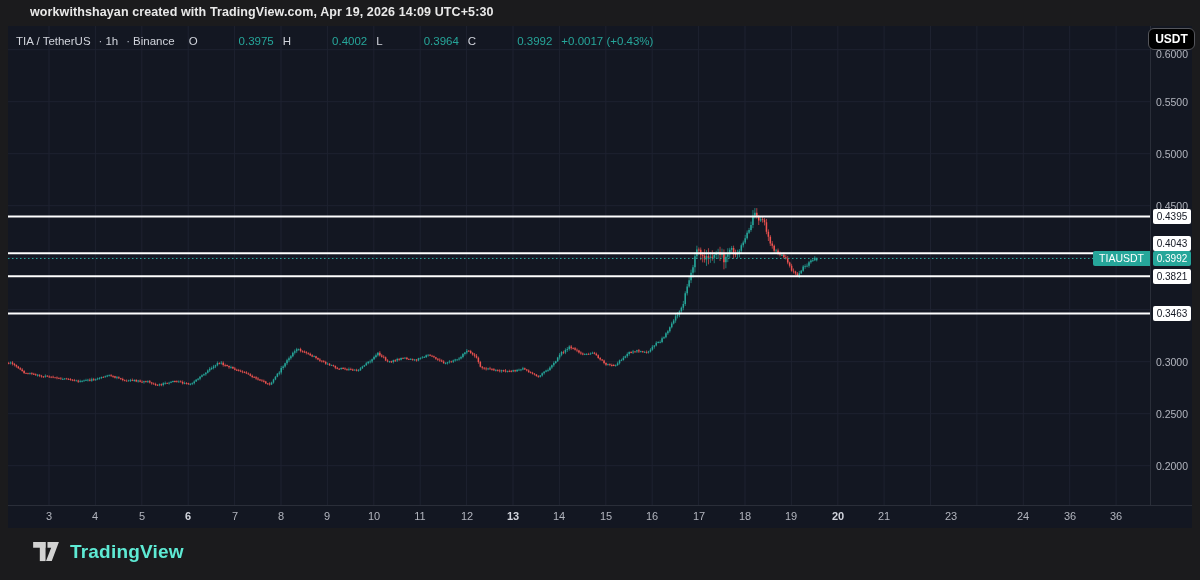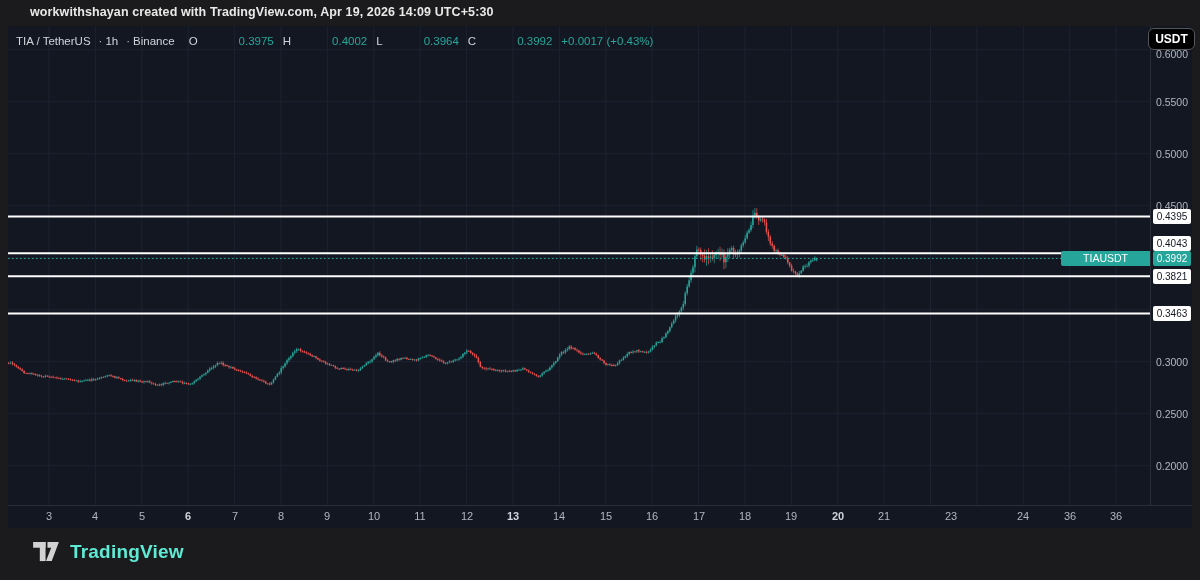--- a/index.html
+++ b/index.html
@@ -18,21 +18,21 @@
   .legend .sep{margin:0 3px;color:#b9bdc9;}
   .legend .pair{margin-left:9px;font-weight:500;}
   .legend .pair .v{color:#26a69a;margin-left:1px;padding-left:40px;}
   .legend .chg{margin-left:9px;color:#26a69a;font-weight:500;}
   
   .price-axis{position:absolute;left:1142px;top:0;width:42px;height:479px;border-left:1px solid #2a2e39;z-index:4;}
   .ptick{position:absolute;left:0;width:42px;text-align:center;font-size:10.5px;color:#b2b5be;}
   .plabel{position:absolute;left:2px;width:38px;height:15px;line-height:15px;text-align:center;
           font-size:10px;font-weight:500;color:#131722;background:#ffffff;border-radius:2px;z-index:5;}
   .plabel.teal{background:#26a69a;color:#ffffff;}
-  .symlabel{position:absolute;height:15px;line-height:15px;padding:0 22px;font-size:10.5px;font-weight:500;
+  .symlabel{position:absolute;height:15px;line-height:15px;padding:0 6px;font-size:10.5px;font-weight:500;
             color:#ffffff;background:#26a69a;border-radius:2px 0 0 2px;z-index:5;}
   
   .time-axis{position:absolute;left:0;top:479px;width:1184px;height:23px;border-top:1px solid #2a2e39;}
   .ttick{position:absolute;top:4px;font-size:11px;color:#b2b5be;transform:translateX(-50%);}
   .ttick.bold{font-weight:700;color:#d1d4dc;}
   
   .usdt-btn{position:absolute;left:1140px;top:2px;width:47px;height:22px;background:#000000;
             border:1px solid #55565c;border-radius:6px;color:#ffffff;font-family:"Liberation Sans",sans-serif;
             font-size:12px;font-weight:700;z-index:8;padding:0;cursor:pointer;}
   

